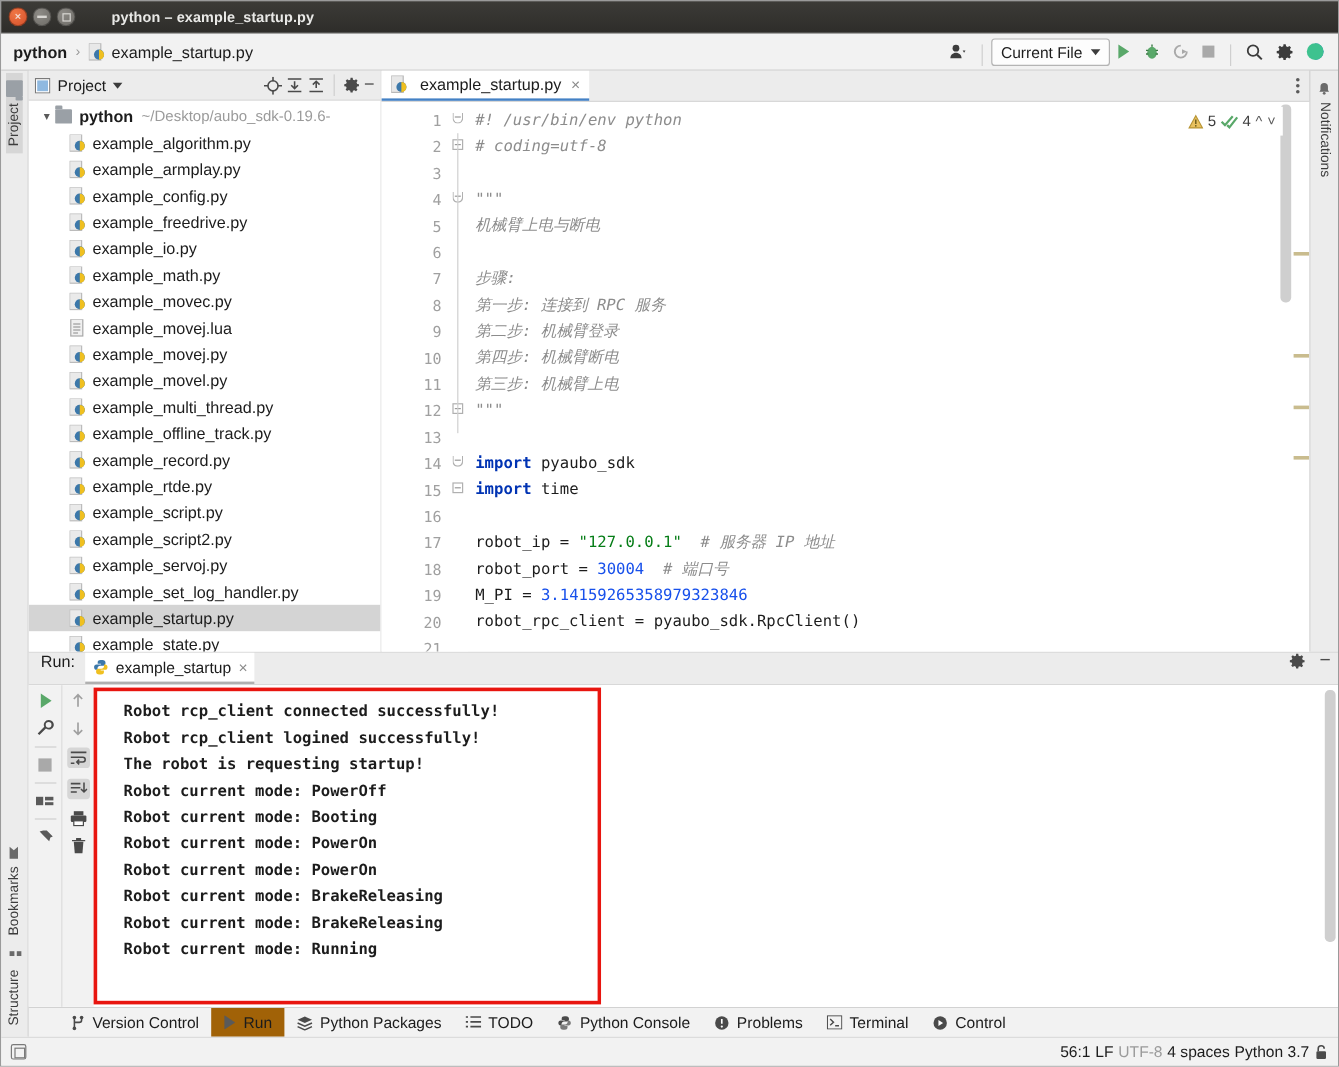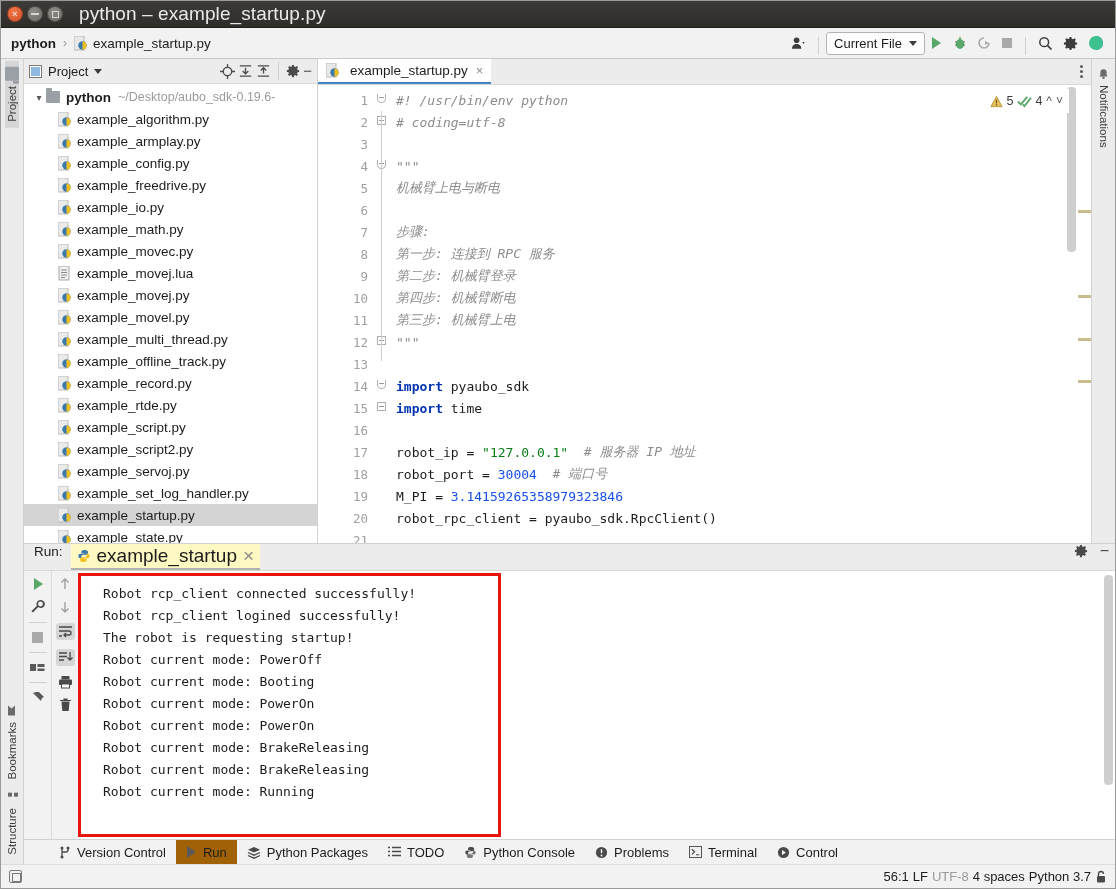--- a/index.html
+++ b/index.html
@@ -33,22 +33,22 @@
     display: flex; align-items: center; justify-content: center;
     font-size: 9px; color: #3b3b3b; font-weight: bold;
     border: 1px solid rgba(0,0,0,.35);
   }
   .wbtn.close { background: radial-gradient(circle at 35% 30%, #f07746, #d4502a); color: #f3d7cd; }
   .wbtn.min   { background: radial-gradient(circle at 35% 30%, #8d8b86, #6e6c67); color: #d8d6d2; }
   .wbtn.max   { background: radial-gradient(circle at 35% 30%, #8d8b86, #6e6c67); color: #d8d6d2; }
   .wbtn .sq { width:7px;height:7px;border:1px solid #d8d6d2; }
   .wbtn .dash { width:8px;height:1.5px;background:#d8d6d2; }
   .title-text {
-    color: #e9e9e7; font-size: 19px; font-weight: normal;
-    margin-left: 12px; letter-spacing: .1px;
+    color: #e9e9e7; font-size: 12px; font-weight: bold;
+    margin-left: 26px; letter-spacing: .1px;
   }
 
   
   .maintoolbar {
     height: 31px; flex: 0 0 31px;
     background: #f2f2f2;
     border-bottom: 1px solid #c9c9c9;
     display: flex; align-items: center;
     padding: 0 6px 0 10px;
   }
@@ -189,43 +189,43 @@
 
   
   .runpanel { flex: 0 0 296px; display: flex; flex-direction: column; border-top: 1px solid #d2d2d2; background:#fff; }
   .run-header {
     height: 27px; flex: 0 0 27px; background: #ececec;
     display: flex; align-items: flex-start; padding: 0 6px 0 10px; gap: 8px;
     border-bottom: 1px solid #d8d8d8;
   }
   .run-label { font-size: 13.5px; color:#1c1c1c; }
   .run-tab {
-    display:flex; align-items:center; gap:6px; font-size: 19px; color:#1c1c1c;
-    padding: 0 6px; height:100%; border-bottom: 2px solid #b0b0b0; background:#fef9c3;
+    display:flex; align-items:center; gap:6px; font-size: 13px; color:#1c1c1c;
+    padding: 0 6px; height:100%; border-bottom: 2px solid #b0b0b0; background:#ffffff;
   }
   .run-tab .x { color:#8a8a8a; }
   .run-header-right { margin-left:auto; display:flex; align-items:center; gap:12px; color:#4a4a4a; }
   .run-body { flex: 1 1 auto; display: flex; min-height: 0; position: relative; background: #fff; }
   .run-tools {
     width: 27px; flex: 0 0 27px; display:flex; flex-direction:column; align-items:center;
     padding-top: 6px; gap: 8px; background:#f2f2f2;
   }
   .run-tools2 {
     width: 27px; flex: 0 0 27px; display:flex; flex-direction:column; align-items:center;
     padding-top: 6px; gap: 9px; background:#f2f2f2; border-left:1px solid #dcdcdc;
   }
   .tdiv { width: 18px; height:1px; background:#d0d0d0; }
   .console {
     flex: 1 1 auto; position: relative; background:#fff;
     border: 3px solid #e8150f;
     margin: 2px 0 2px 0;
     overflow: hidden;
     max-width: 423px;
   }
-  .console-inner { padding: 6px 0 0 22px; }
+  .console-inner { padding: 6px 0 0 22px; font-weight: bold; }
   .oline {
     height: 22px; font-family: "DejaVu Sans Mono", monospace; font-size: 13px;
     color: #1c1c1c; white-space: pre; display:flex; align-items:center;
   }
   .run-right-fill { flex:1 1 auto; background:#fff; position:relative; }
   .run-scroll { position:absolute; right:2px; top:4px; width:9px; height:210px; background:#cfcfcf; border-radius:4px; }
 
   
   .toolbar-bottom {
     height: 25px; flex: 0 0 25px; background: #f2f2f2;

